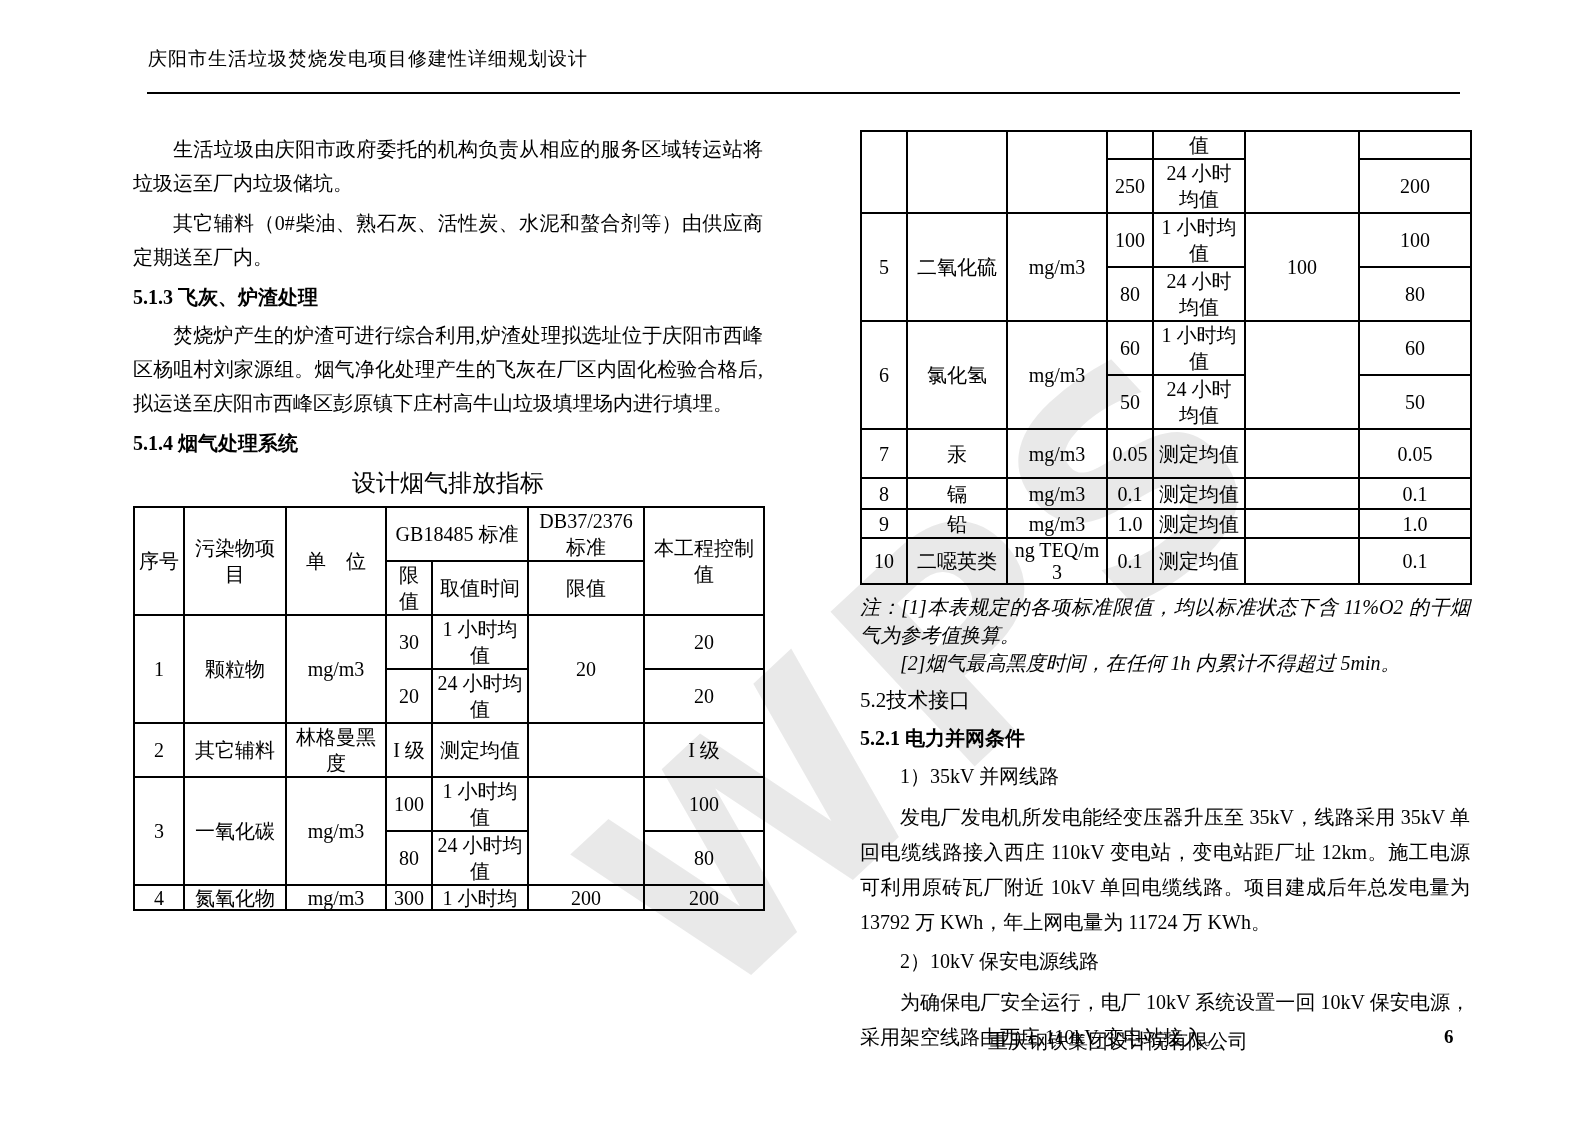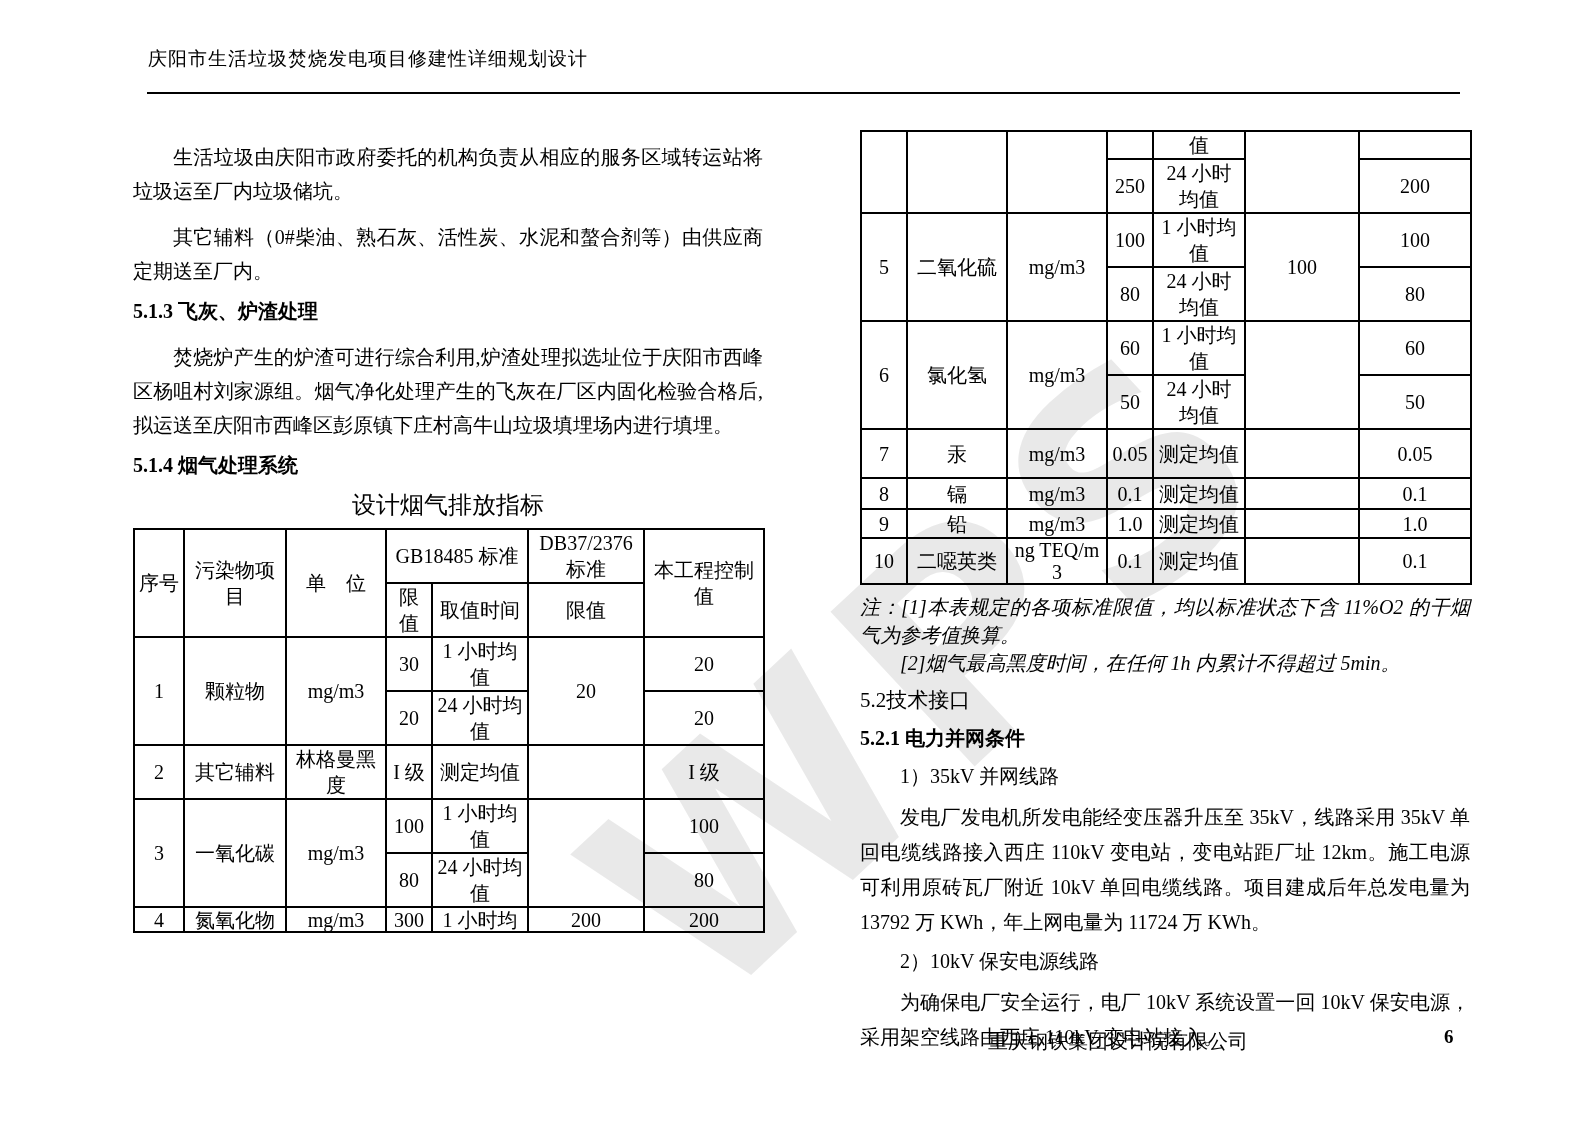--- a/index.html
+++ b/index.html
@@ -11,21 +11,21 @@
   
   .watermark{position:absolute;left:420px;top:330px;width:1020px;height:680px;z-index:0;
              display:flex;align-items:center;justify-content:center;
              transform:rotate(-43deg);
              font-family:"DejaVu Sans","Liberation Sans",sans-serif;font-weight:bold;
              font-size:290px;letter-spacing:18px;color:rgba(0,0,0,0.085);user-select:none;}
   
   .col{position:absolute;top:128px;z-index:1;}
   .col-left{left:133px;width:630px;}
   .col-right{left:860px;width:610px;}
-  .body-p{font-size:20px;line-height:34px;text-align:justify;margin:12px 0 6px 0;text-indent:2em;}
+  .body-p{font-size:20px;line-height:34px;text-align:justify;margin:4px 0 6px 0;text-indent:2em;}
   .col-right .body-p{line-height:35px;margin:0 0 4px 0;}
   .sec-h{font-size:20px;font-weight:bold;line-height:34px;margin:2px 0 4px 0;}
   .sec-h.bold{font-weight:normal;font-size:21px;}
   .list-item{font-size:20px;line-height:35px;margin:4px 0 6px 0;padding-left:2em;}
   .table-caption{font-size:24px;text-align:center;margin:8px 0 8px 0;line-height:30px;}
   .note-p{font-size:20px;line-height:28px;text-align:justify;margin:8px 0 0 0;font-style:italic;}
   .note-p.indent{text-indent:2em;margin:0;}
   
   table.doc{border-collapse:collapse;table-layout:fixed;width:100%;}
   table.doc td{border:2px solid #000;font-size:20px;text-align:center;vertical-align:middle;

